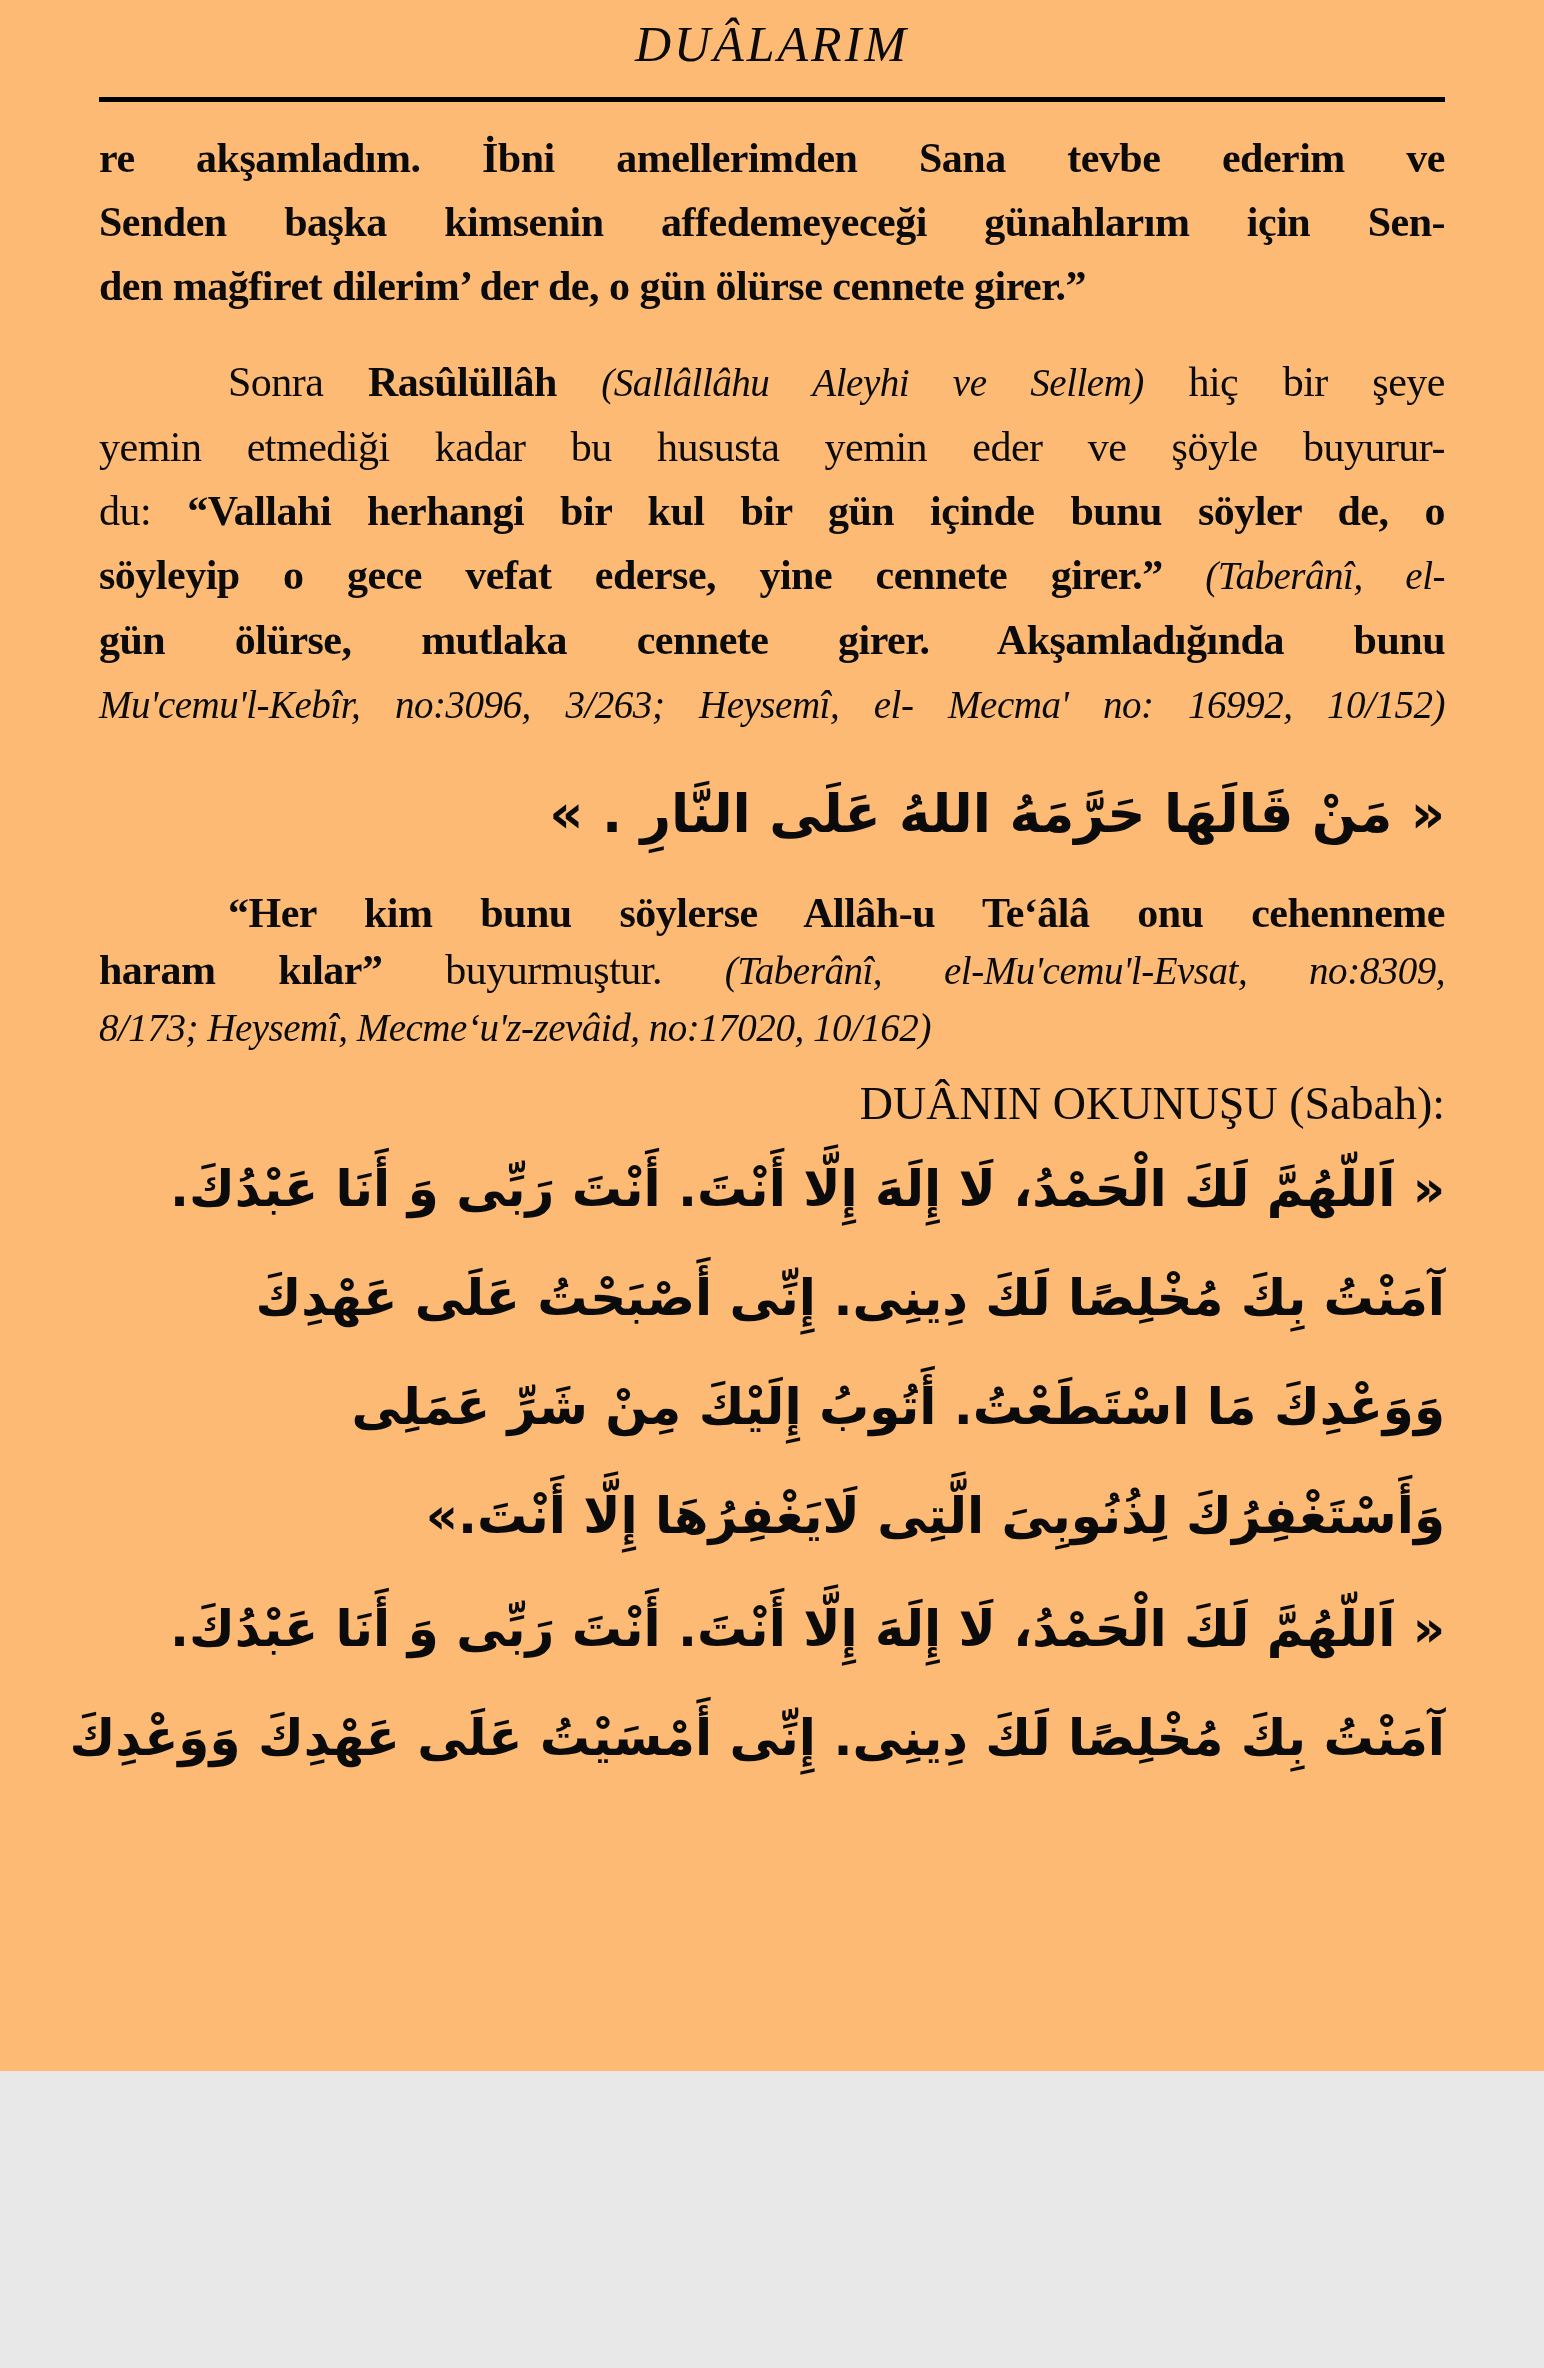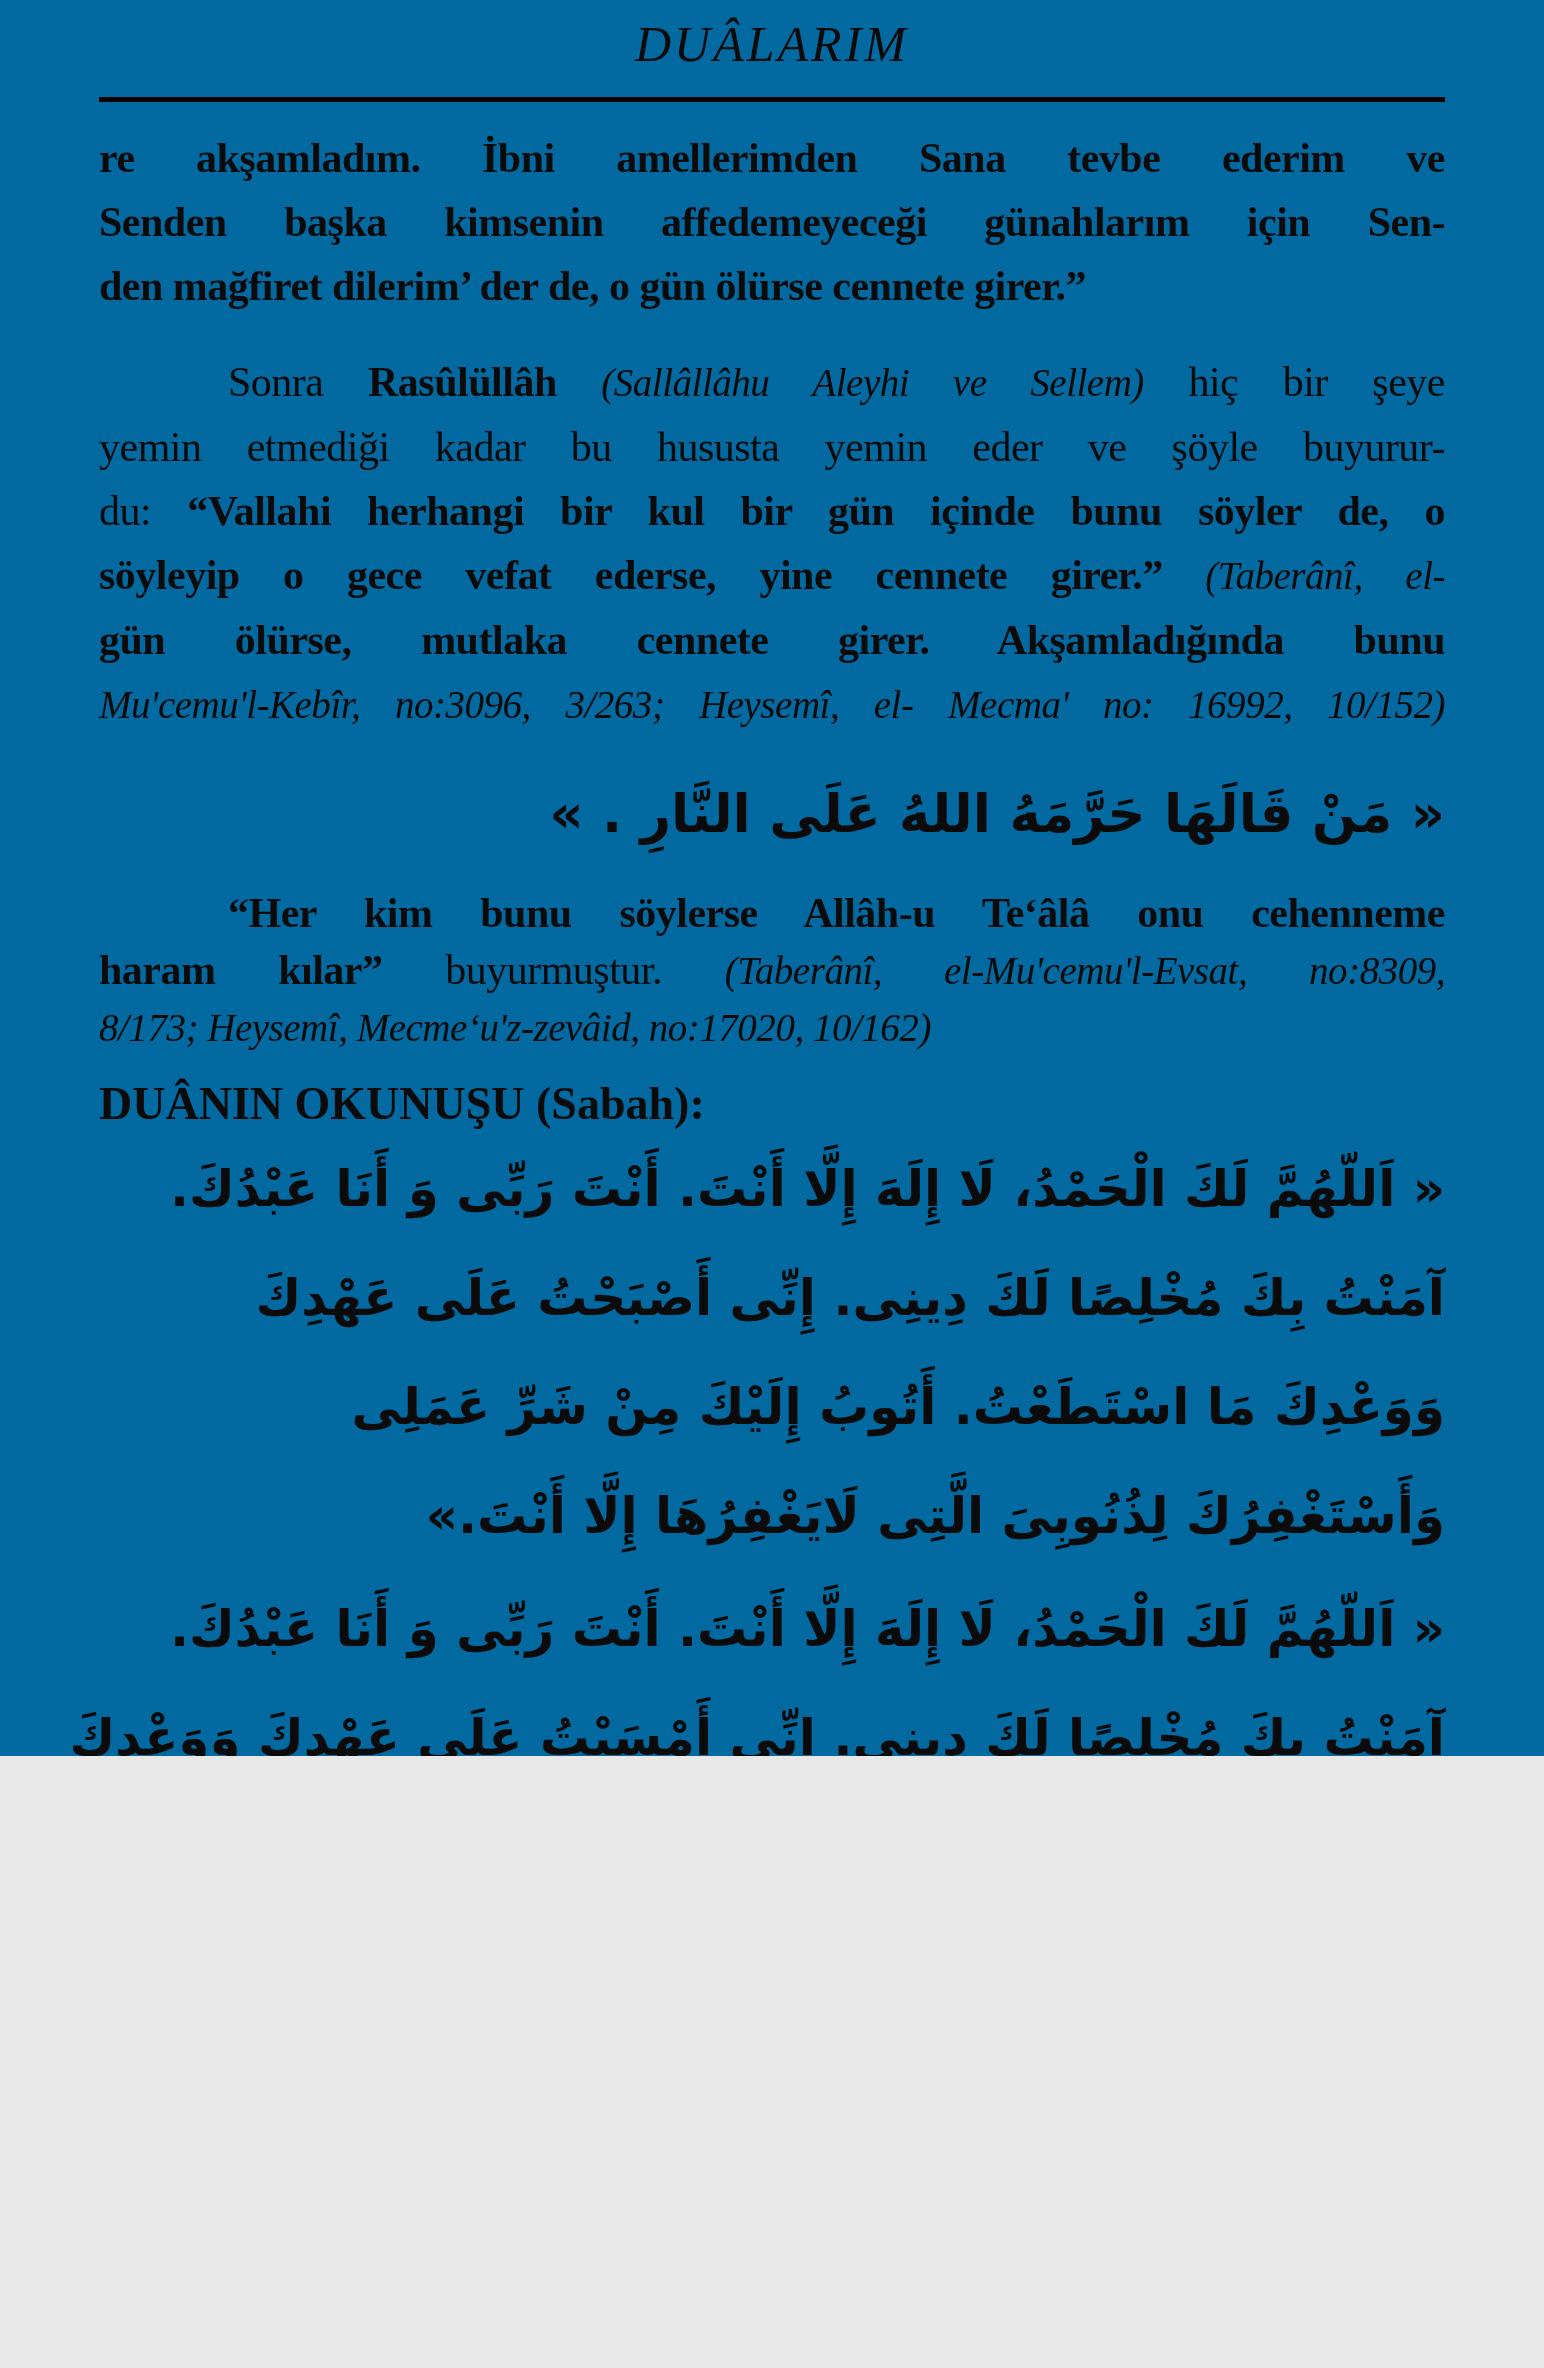--- a/index.html
+++ b/index.html
@@ -1,20 +1,20 @@
 <!DOCTYPE html>
 <html lang="tr"><head>
 <meta charset="utf-8">
 <style>
   html,body { margin:0; padding:0; background:#e8e8e8; }
   .page {
     position:relative;
-    width:1544px; height:1756px;
+    width:1544px; height:2071px;
     margin:0 auto;
-    background:#0369a1;
+    background:#fdba74;
     color:#0b0b0b;
     font-family:"Liberation Serif", serif;
     overflow:hidden;
   }
   .content { margin:0 99px; width:1346px; }
 
   .page-title {
     padding-top:16px;
     text-align:center;
     font-style:italic;
@@ -42,22 +42,22 @@
   .p4 { margin-top:14px; line-height:57px; }
 
   .tline { text-align:justify; text-align-last:justify; }
   .tline.ind { text-indent:129px; }
   .tline.end { text-align-last:left; }
 
   .b  { font-weight:bold; }
   .i  { font-style:italic; font-size:0.93em; font-weight:normal; }
 
   .sec-heading {
-    text-align:left;
-    font-weight:bold;
+    text-align:right;
+    font-weight:normal;
     font-size:46px;
     line-height:55px;
   }
   .h-sabah { margin-top:20px; }
   .h-aksam { margin-top:16px; }
 
   .arabic {
     font-family:"DejaVu Sans", sans-serif;
     direction:rtl;
     text-align:right;

